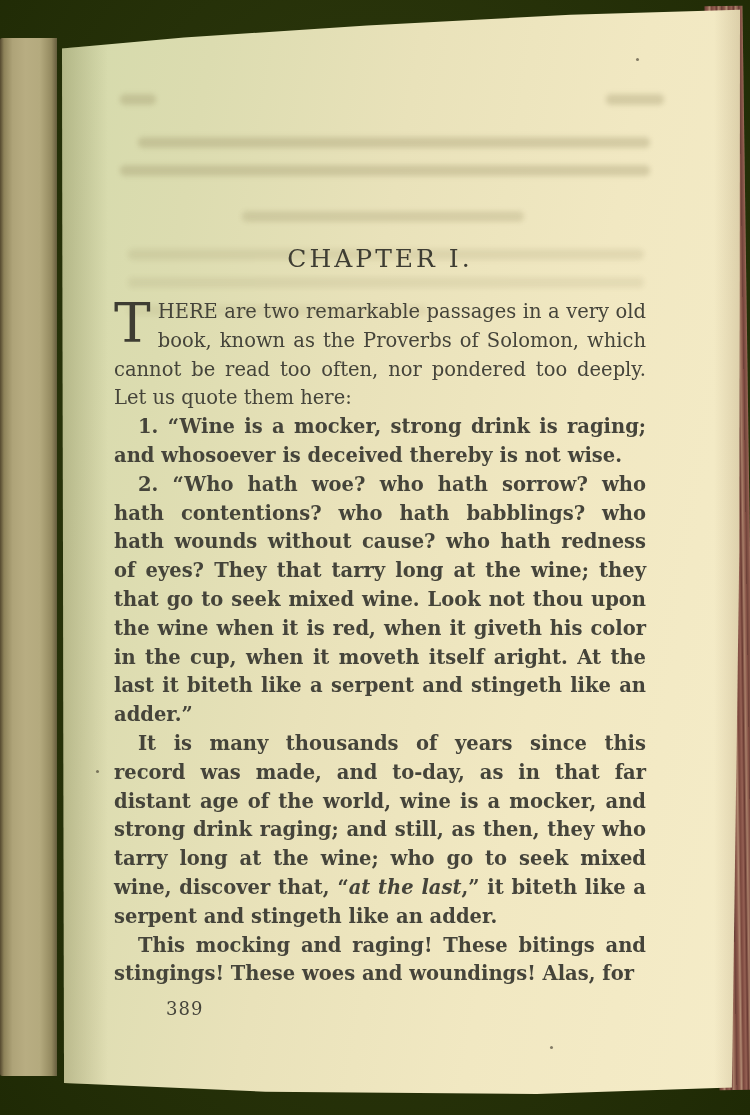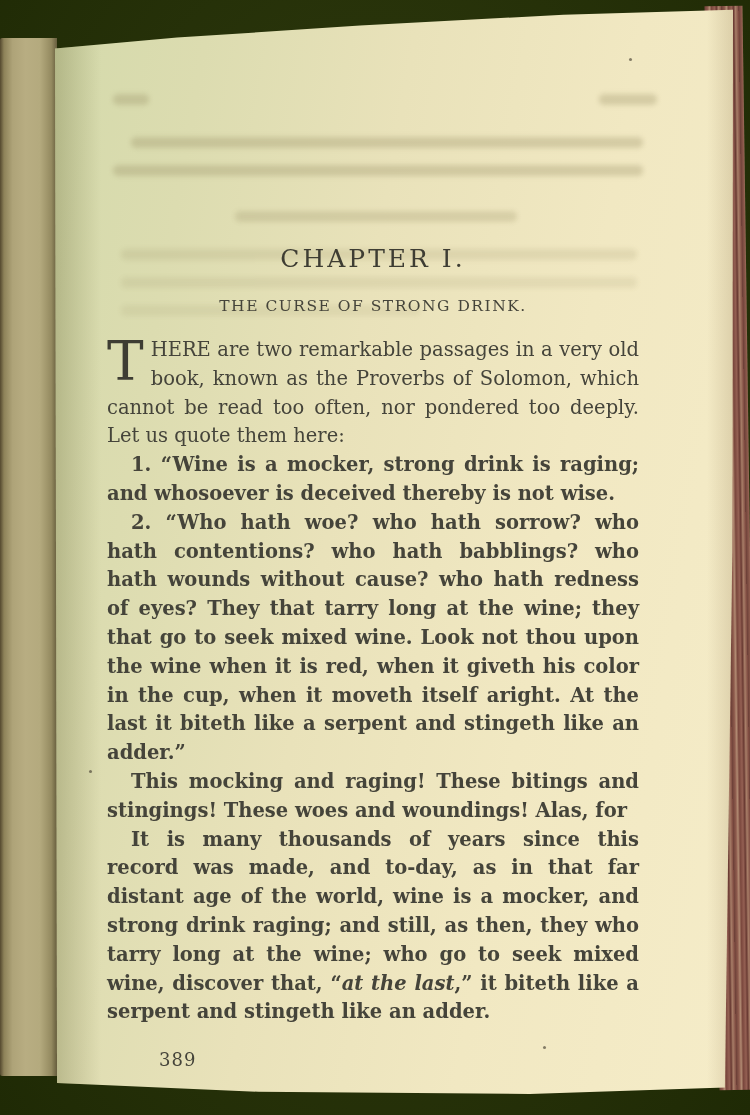--- a/index.html
+++ b/index.html
@@ -26,21 +26,21 @@
     position: absolute; left: 712px; top: 6px; width: 38px; height: 1084px;
     background: repeating-linear-gradient(90deg,
       #6d4038 0px, #8d5a4c 3px, #b18a72 5px, #7a473d 7px,
       #946053 10px, #6a3b33 12px, #a87e68 14px, #7e4a40 17px);
     transform: rotate(-0.8deg);
     z-index: 1;
   }
 
   
   .page {
-    position: absolute; left: 55px; top: 6px; width: 678px; height: 1089px;
+    position: absolute; left: 62px; top: 6px; width: 678px; height: 1089px;
     background: linear-gradient(100deg,
       #d4daab 0%, #dcdcb0 18%, #e9e2ba 42%, #f1e8c2 68%, #f5ecc8 100%);
     clip-path: polygon(0% 3.9%, 18% 2.9%, 45% 1.8%, 75% 0.8%, 100% 0.35%,
                        99.9% 50%, 98.8% 99.3%, 70% 99.9%, 30% 99.7%, 0.3% 98.9%);
     z-index: 2;
   }
   
   .page::before {
     content: ""; position: absolute; left: 0; top: 0; bottom: 0; width: 46px;
     background: linear-gradient(to right, rgba(90,90,40,0.28), rgba(90,90,40,0));
@@ -73,21 +73,21 @@
   .section {
     margin: 0 0 22px 0; font-size: 15.5px; line-height: 16px; font-weight: normal;
     text-align: center; letter-spacing: 1.5px; color: #45443a;
   }
   p { margin: 0; }
   p.indent { text-indent: 24px; font-weight: bold; }
   .dropcap {
     float: left; font-size: 55px; line-height: 46px;
     padding: 2px 7px 0 0; color: #3e3d33;
   }
-  .pageno { margin-top: 19px; margin-left: 52px; font-size: 18px; letter-spacing: 1px; }
+  .pageno { margin-top: 6px; margin-left: 52px; font-size: 18px; letter-spacing: 1px; }
 </style>
 </head>
 <body>
 
 <div class="scene">
 
   <div class="left-edge"></div>
   <div class="right-edges"></div>
 
   <div class="page">
@@ -102,34 +102,33 @@
     <div class="ghost" style="left:66px;  top:299px; width:300px; opacity:0.4;"></div>
 
     <div class="speck" style="left:574px; top:52px;"></div>
     <div class="speck" style="left:34px;  top:764px;"></div>
     <div class="speck" style="left:488px; top:1040px;"></div>
 
     <div class="content">
 
       <h1 class="chapter">CHAPTER I.</h1>
 
-      <h2 class="section">THE CURSE OF STRONG DRINK.</h2>
 
       <p>
         <span class="dropcap">T</span>
         <span>HERE are two remarkable passages in a very old book, known as the Proverbs of Solomon, which cannot be read too often, nor pondered too deeply.  Let us quote them here:</span>
       </p>
 
       <p class="indent">1. “Wine is a mocker, strong drink is raging; and whosoever is deceived thereby is not wise.</p>
 
       <p class="indent">2. “Who hath woe? who hath sorrow? who hath contentions? who hath babblings? who hath wounds without cause? who hath redness of eyes? They that tarry long at the wine; they that go to seek mixed wine.  Look not thou upon the wine when it is red, when it giveth his color in the cup, when it moveth itself aright.  At the last it biteth like a serpent and stingeth like an adder.”</p>
 
-      <p class="indent">This mocking and raging!  These bitings and stingings!  These woes and woundings!  Alas, for</p>
-
       <p class="indent">
         <span>It is many thousands of years since this record was made, and to-day, as in that far distant age of the world, wine is a mocker, and strong drink raging; and still, as then, they who tarry long at the wine; who go to seek mixed wine, discover that, “</span><i>at the last</i><span>,” it biteth like a serpent and stingeth like an adder.</span>
       </p>
+
+      <p class="indent">This mocking and raging!  These bitings and stingings!  These woes and woundings!  Alas, for</p>
 
       <div class="pageno">389</div>
 
     </div>
   </div>
 </div>
 
 </body></html>

